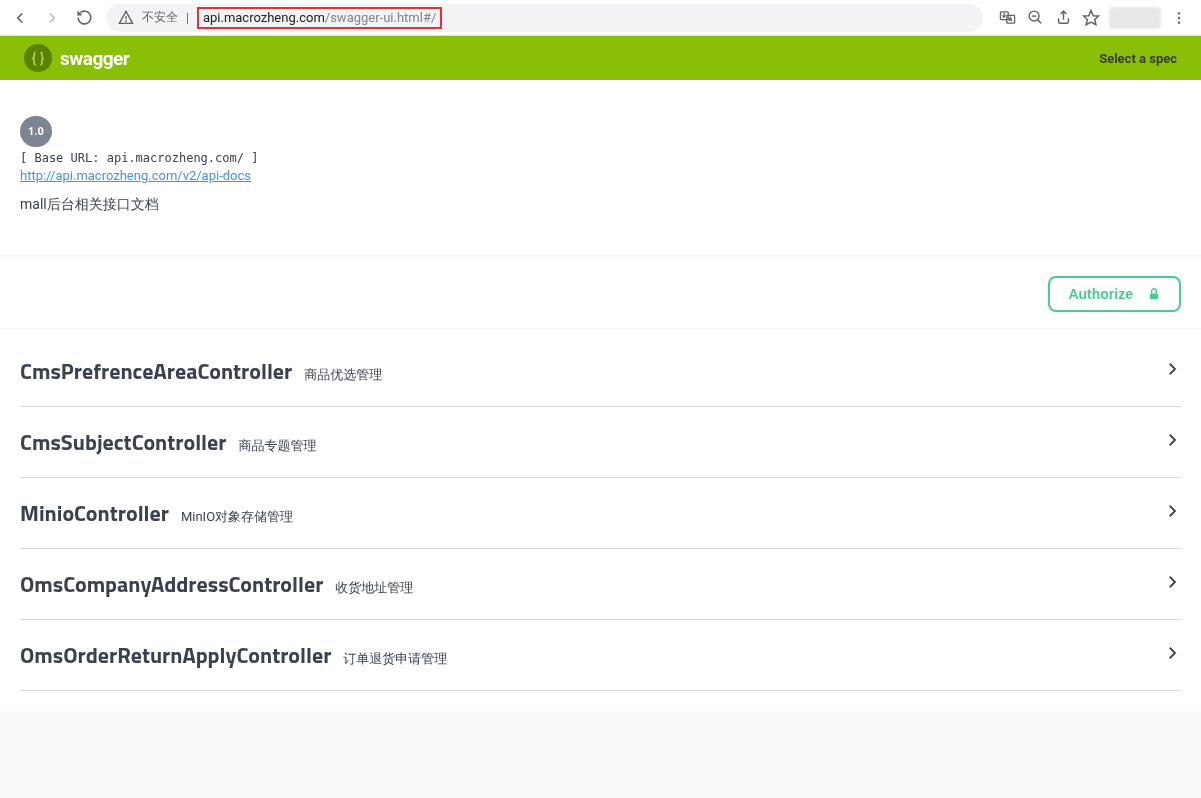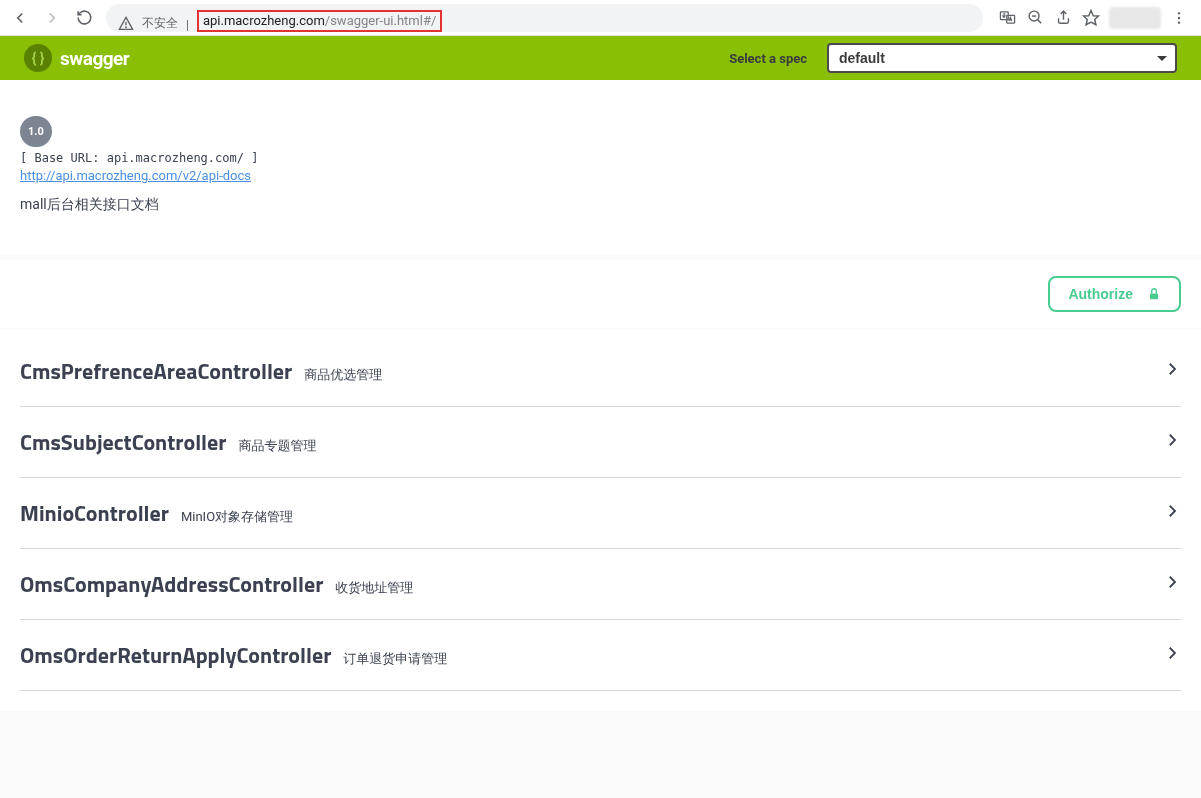--- a/index.html
+++ b/index.html
@@ -2,35 +2,35 @@
 <html><head>
   <meta charset="utf-8">
   <style>
     * { margin: 0; padding: 0; box-sizing: border-box; }
     body { font-family: -apple-system, BlinkMacSystemFont, "Segoe UI", Roboto, sans-serif; background: #fafafa; }
 
     
     .browser-bar { display: flex; align-items: center; height: 36px; background: #fff; border-bottom: 1px solid #e0e0e0; padding: 0 6px; gap: 4px; }
     .nav-btn { width: 28px; height: 28px; display: flex; align-items: center; justify-content: center; color: #5f6368; cursor: pointer; border-radius: 14px; }
     .nav-btn.disabled { color: #bdbdbd; }
-    .addr-wrap { flex: 1; display: flex; align-items: flex-end; height: 28px; background: #f1f3f4; border-radius: 14px; padding: 0 12px; gap: 8px; margin: 0 4px; }
+    .addr-wrap { flex: 1; display: flex; align-items: center; height: 28px; background: #f1f3f4; border-radius: 14px; padding: 0 12px; gap: 8px; margin: 0 4px; }
     .insecure { font-size: 12px; color: #5f6368; white-space: nowrap; }
     .addr-box { border: 2px solid #e63131; padding: 0 4px; height: 22px; display: flex; align-items: center; }
     .addr-text { font-size: 13px; color: #202124; }
     .addr-text .muted { color: #80868b; }
     .right-icons { display: flex; align-items: center; gap: 8px; padding: 0 6px; }
     .chrome-ico { width: 20px; height: 20px; display: flex; align-items: center; justify-content: center; color: #5f6368; }
     .avatar-rect { width: 52px; height: 22px; background: #e8e8e8; border-radius: 4px; filter: blur(1px); }
 
     
     .topbar { background: #89bf04; height: 44px; display: flex; align-items: center; padding: 0 24px; justify-content: space-between; }
     .logo-wrap { display: flex; align-items: center; gap: 8px; }
     .logo-circle { width: 28px; height: 28px; border-radius: 50%; background: #5a8200; display: flex; align-items: center; justify-content: center; color: #a8d64b; font-weight: bold; font-size: 14px; }
     .logo-text { color: #fff; font-weight: 700; font-size: 19px; letter-spacing: -0.5px; }
-    .spec-wrap { display: flex; align-items: center; gap: 20px; }
+    .spec-wrap { display: flex; align-items: center; gap: 20px; flex-direction: column; }
     .spec-label { color: #3b3b3b; font-weight: 700; font-size: 13px; }
     .spec-select { background: #fff; border: 2px solid #4a4a4a; border-radius: 4px; height: 30px; padding: 0 30px 0 10px; font-size: 14px; font-weight: 700; color: #3b3b3b; min-width: 350px; appearance: none; position: relative; }
     .spec-select-wrap { position: relative; }
     .spec-select-wrap::after { content: ""; position: absolute; right: 10px; top: 13px; width: 0; height: 0; border-left: 5px solid transparent; border-right: 5px solid transparent; border-top: 5px solid #3b3b3b; pointer-events: none; }
 
     
     .info-section { background: #fff; padding: 30px 20px 40px; }
     .title-row { display: flex; align-items: flex-start; gap: 6px; }
     .api-title { font-size: 36px; font-weight: 700; color: #3b4151; font-family: "Titillium Web", sans-serif; }
     .version-badge { background: #7d8492; color: #fff; font-size: 11px; border-radius: 50px; padding: 9px 8px; font-weight: 700; margin-top: 6px; }
@@ -120,25 +120,20 @@
   </div>
 </div>
 
 <div class="topbar">
   <div class="logo-wrap">
     <div class="logo-circle">{ }</div>
     <span class="logo-text">swagger</span>
   </div>
   <div class="spec-wrap">
     <span class="spec-label">Select a spec</span>
-    <div class="spec-select-wrap">
-      <select class="spec-select">
-        <option>default</option>
-      </select>
-    </div>
   </div>
 </div>
 
 <div class="info-section">
   <div class="title-row">
     <span class="version-badge">1.0</span>
   </div>
   <div class="base-url">[ Base URL: api.macrozheng.com/ ]</div>
   <a class="docs-link" href="#">http://api.macrozheng.com/v2/api-docs</a>
   <div class="api-desc">mall后台相关接口文档</div>

